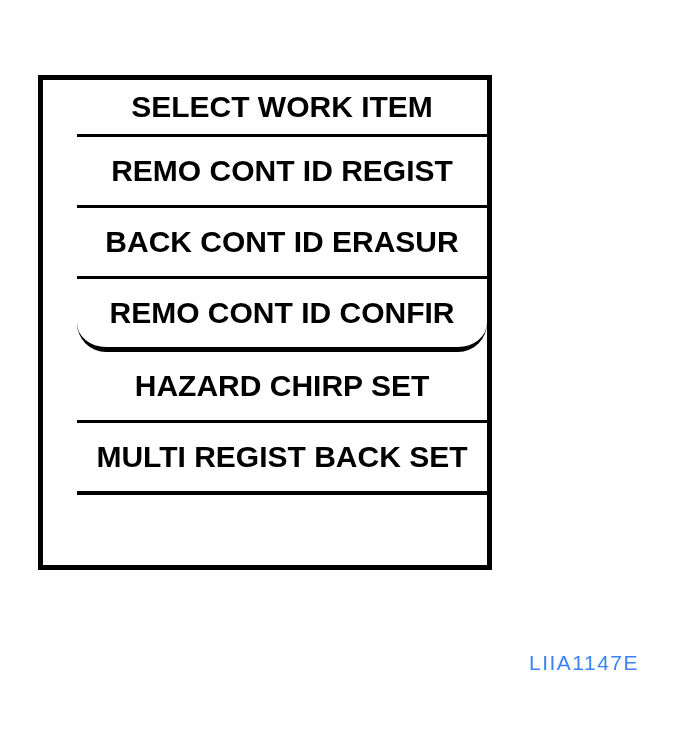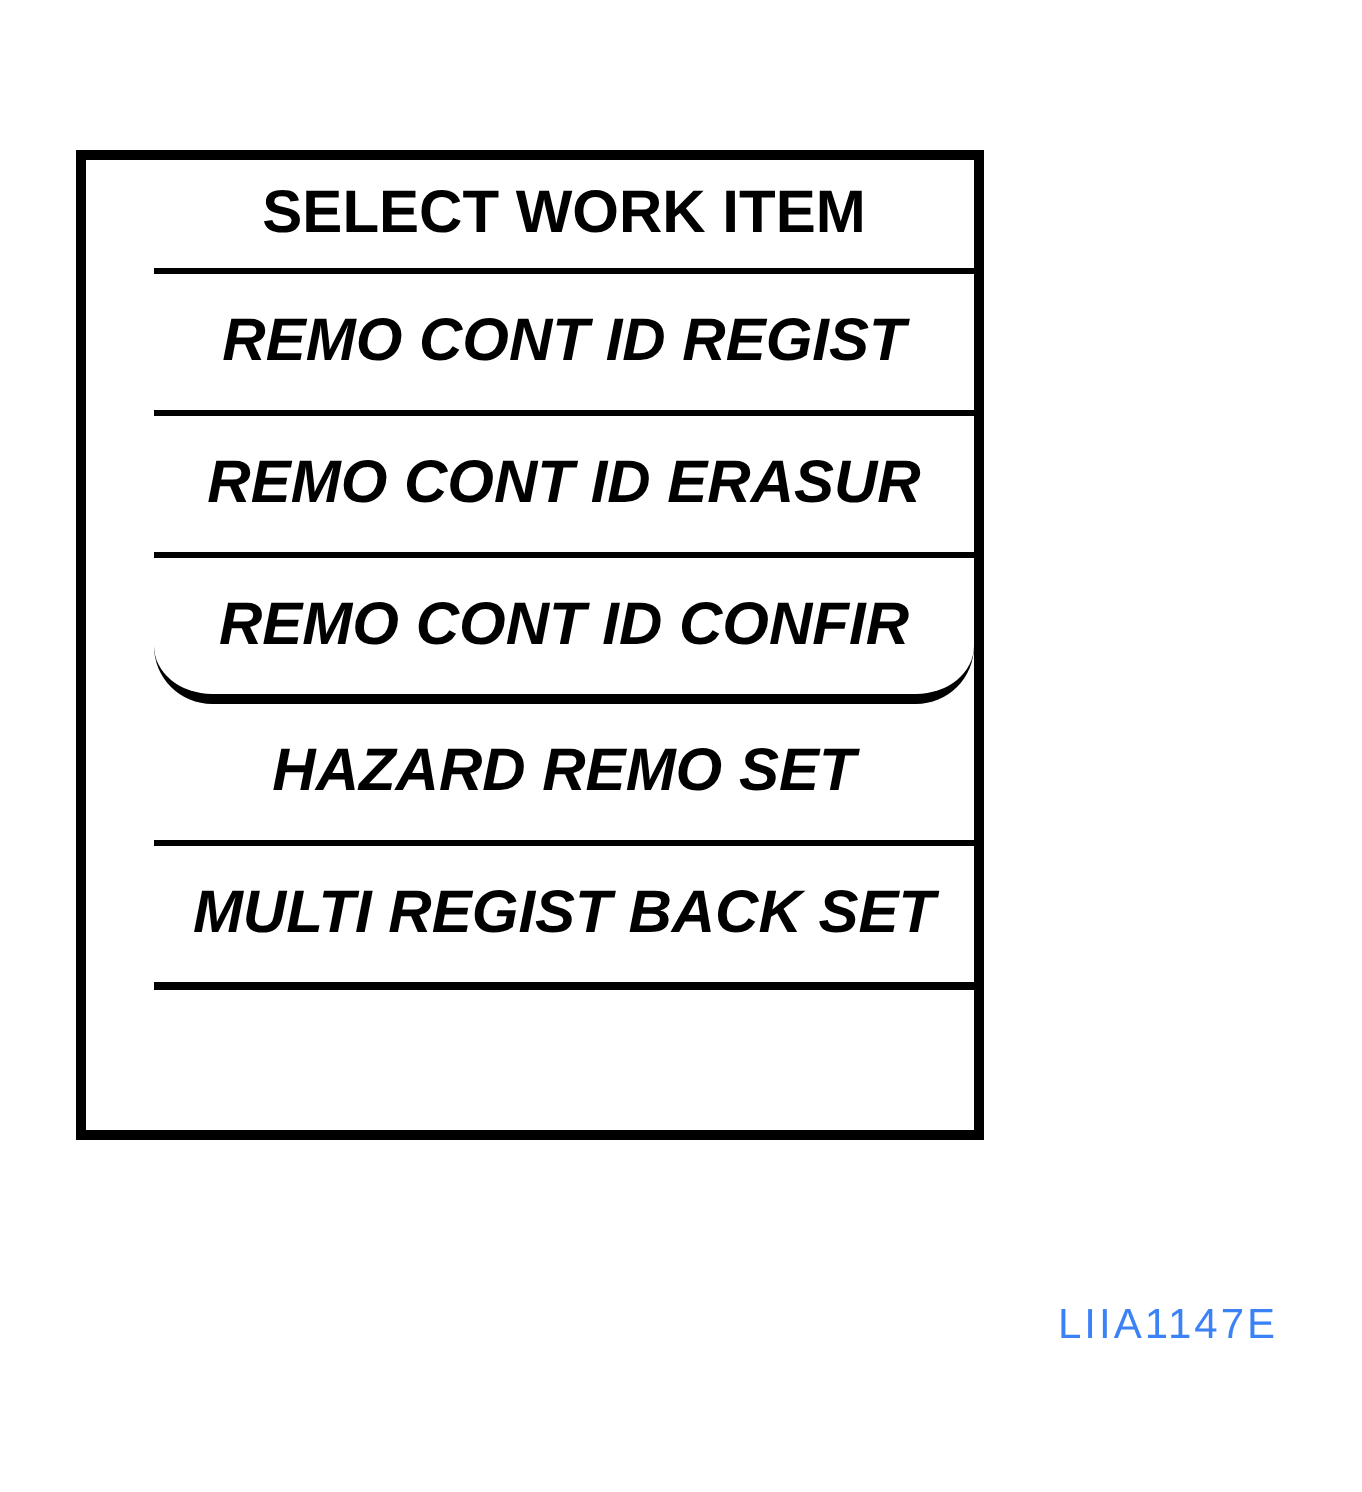--- a/index.html
+++ b/index.html
@@ -30,21 +30,21 @@
     font-weight: bold;
     font-size: 30px;
     color: #000000;
     letter-spacing: 0px;
     white-space: nowrap;
     border-bottom: 3px solid #000000;
     background: #ffffff;
     margin-left: 34px;
   }
   .h54 { height: 54px; }
-  .h68 { height: 68px; font-style: italic; }
+  .h68 { height: 68px; }
   .h70 { height: 70px; }
   .sep-thick { border-bottom-width: 5px; border-radius: 29px; }
   .sep-med   { border-bottom-width: 4px; }
   .no-sep    { border-bottom: none; }
   .caption {
     position: absolute;
     left: 529px;
     top: 651px;
     font-size: 21px;
     font-weight: normal;
@@ -56,26 +56,26 @@
 <body>
 
 <div class="canvas">
 
   <div class="menu-box">
 
     <div class="row h54">SELECT WORK ITEM</div>
 
     <div class="row h68">REMO CONT ID REGIST</div>
 
-    <div class="row h68">REMO CONT ID ERASUR</div>
+    <div class="row h68">BACK CONT ID ERASUR</div>
 
     <div class="row h68 sep-thick">REMO CONT ID CONFIR</div>
 
 
-    <div class="row h68">HAZARD REMO SET</div>
+    <div class="row h68">HAZARD CHIRP SET</div>
 
     <div class="row h68 sep-med">MULTI REGIST BACK SET</div>
 
     <div class="row h70 no-sep"></div>
 
   </div>
 
   <div class="caption">LIIA1147E</div>
 
 </div>

